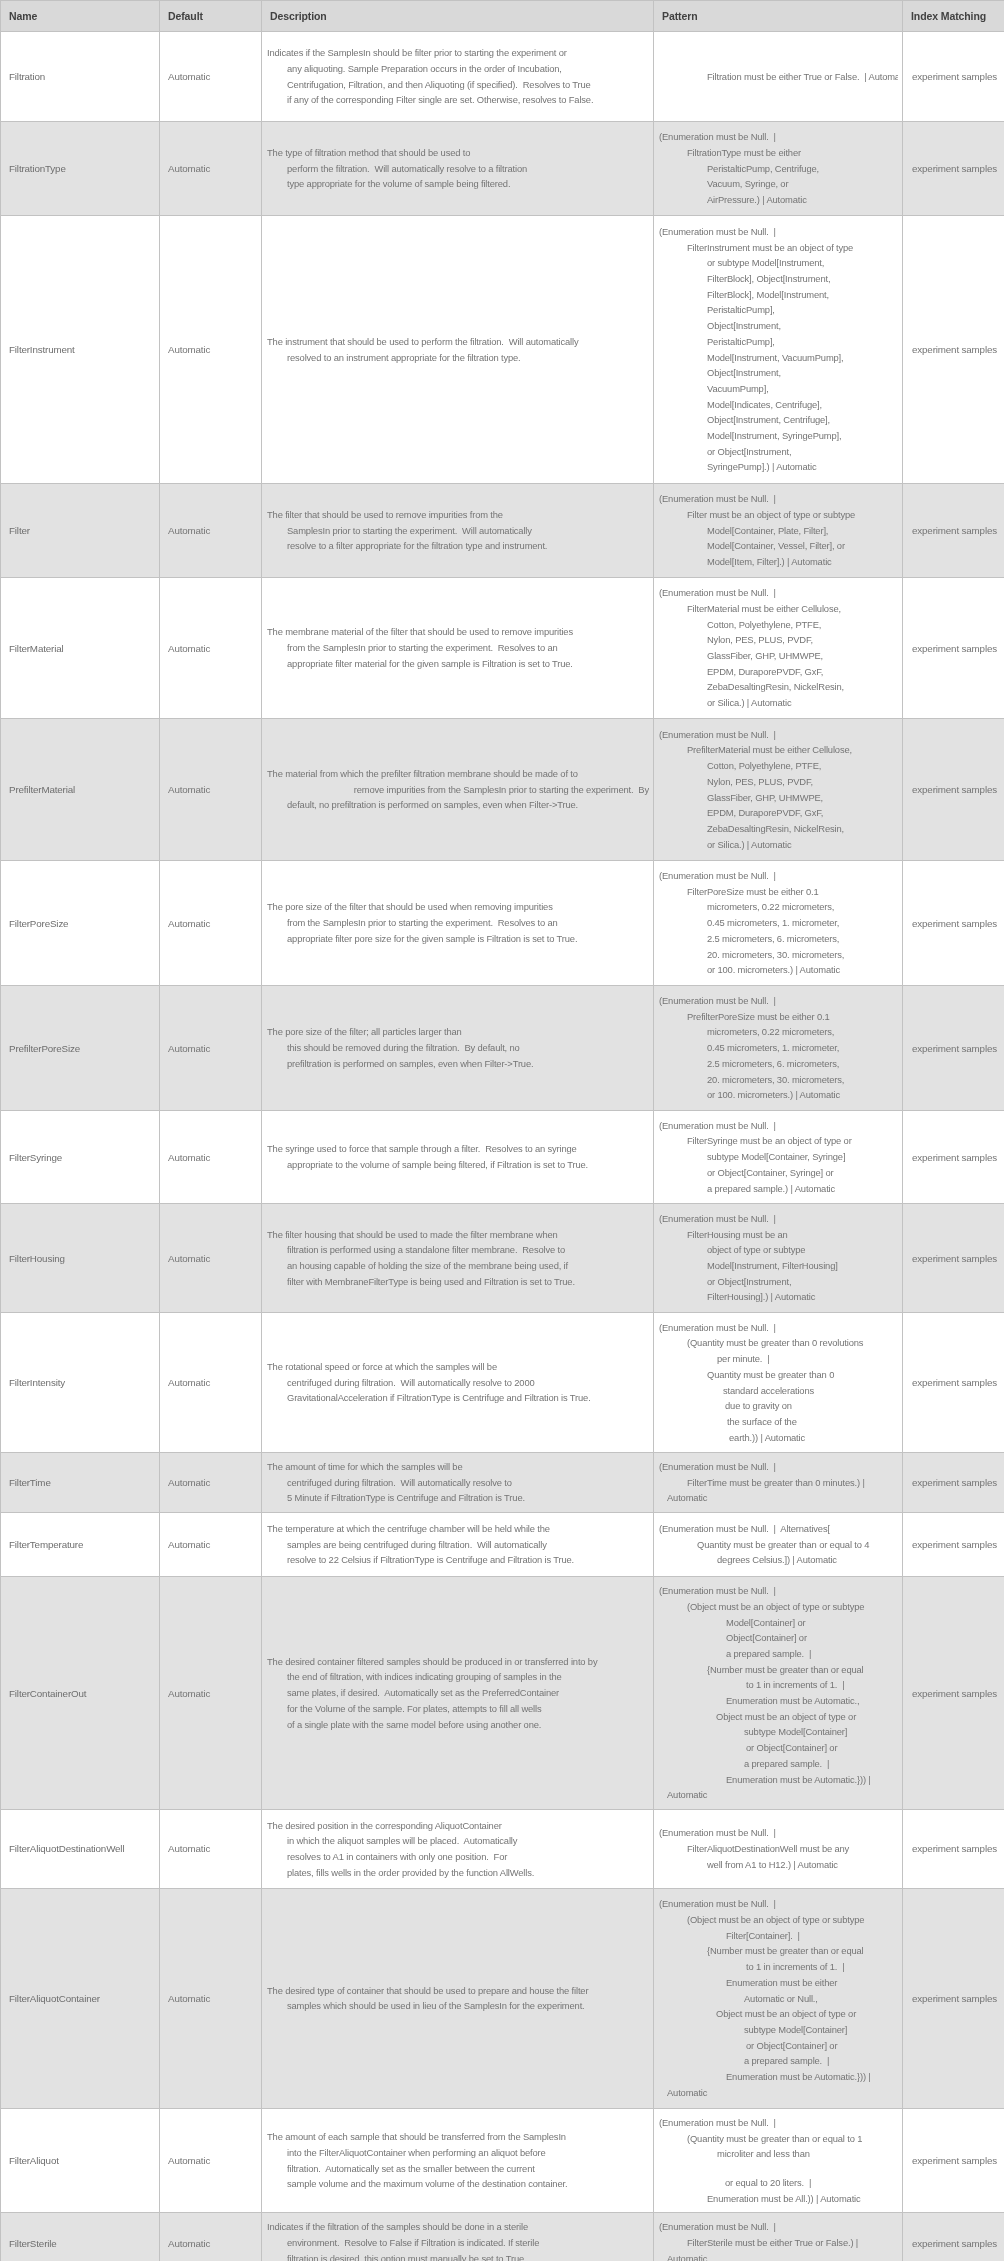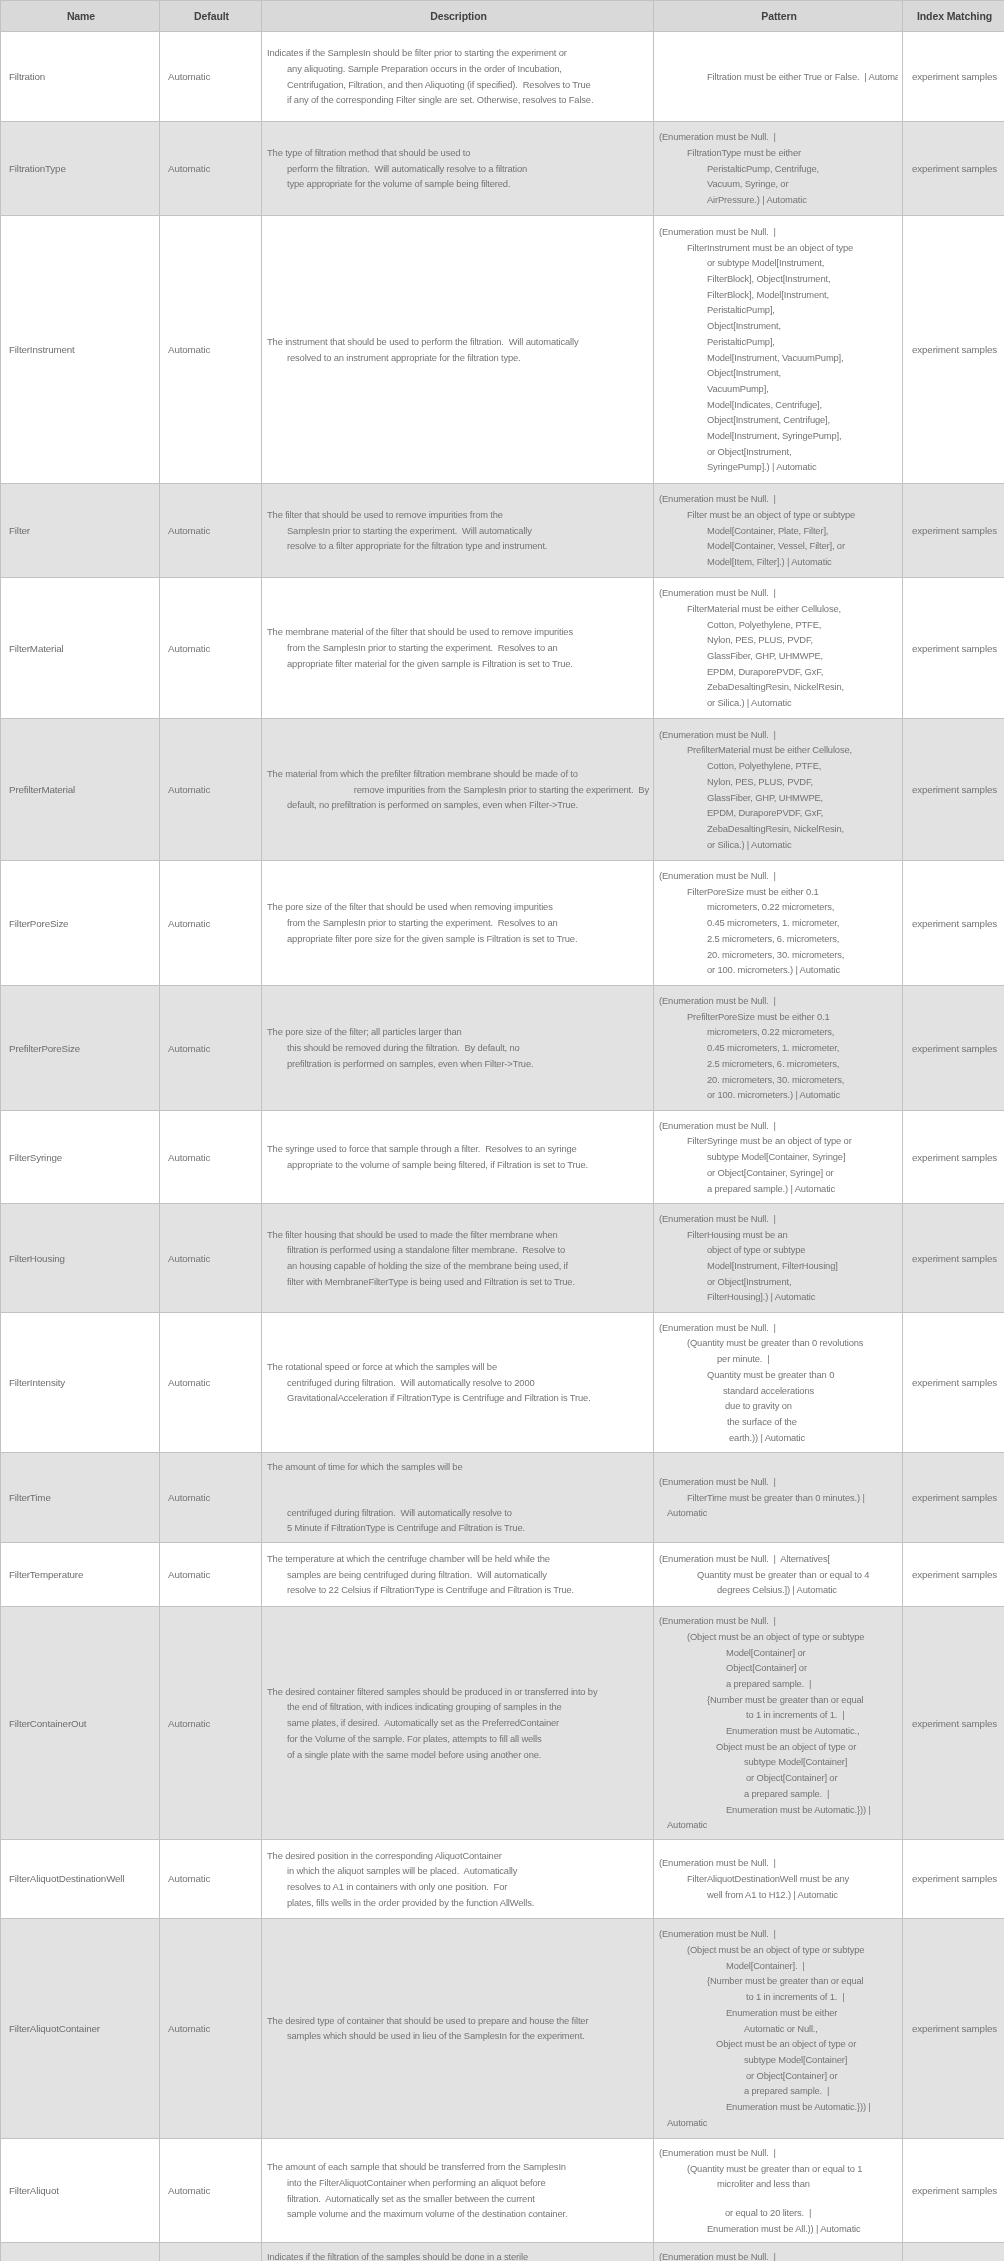--- a/index.html
+++ b/index.html
@@ -15,21 +15,21 @@
     border:1px solid #c2c2c2;
     vertical-align:middle;
     overflow:hidden;
     box-sizing:border-box;
   }
   thead th{
     background:#d9d9d9;
     color:#424242;
     font-size:10.5px;
     font-weight:bold;
-    text-align:center;
+    text-align:left;
     height:31px;
     padding:4px 6px 4px 8px;
     border-bottom:1px solid #9a9a9a;
     letter-spacing:-0.1px;
     vertical-align:middle;
   }
   th.h-index{
     padding-left:22px;
     text-indent:-14px;
     white-space:normal;
@@ -279,21 +279,21 @@
           <div class="ln" style="padding-left: 68px;">the surface of the</div>
           <div class="ln" style="padding-left: 70px;">earth.)) | Automatic</div>
         </td>
         <td class="c-index">experiment samples</td>
       </tr>
       <tr class="shaded" style="height: 60px;">
         <td class="c-name">FilterTime</td>
         <td class="c-default">Automatic</td>
         <td class="c-desc">
           <div class="ln" style="padding-left: 0px;">The amount of time for which the samples will be</div>
-          <div class="ln" style="padding-left: 20px; margin-top: 30px;">centrifuged during filtration.  Will automatically resolve to</div>
+          <div class="ln" style="padding-left: 20px;">centrifuged during filtration.  Will automatically resolve to</div>
           <div class="ln" style="padding-left: 20px;">5 Minute if FiltrationType is Centrifuge and Filtration is True.</div>
         </td>
         <td class="c-pattern">
           <div class="ln" style="padding-left: 0px;">(Enumeration must be Null.  |</div>
           <div class="ln" style="padding-left: 28px;">FilterTime must be greater than 0 minutes.) |</div>
           <div class="ln" style="padding-left: 8px;">Automatic</div>
         </td>
         <td class="c-index">experiment samples</td>
       </tr>
       <tr class="plain" style="height: 64px;">
@@ -358,21 +358,21 @@
       <tr class="shaded" style="height: 220px;">
         <td class="c-name">FilterAliquotContainer</td>
         <td class="c-default">Automatic</td>
         <td class="c-desc">
           <div class="ln" style="padding-left: 0px;">The desired type of container that should be used to prepare and house the filter</div>
           <div class="ln" style="padding-left: 20px;">samples which should be used in lieu of the SamplesIn for the experiment.</div>
         </td>
         <td class="c-pattern">
           <div class="ln" style="padding-left: 0px;">(Enumeration must be Null.  |</div>
           <div class="ln" style="padding-left: 28px;">(Object must be an object of type or subtype</div>
-          <div class="ln" style="padding-left: 67px;">Model[Container].  |</div>
+          <div class="ln" style="padding-left: 67px;">Filter[Container].  |</div>
           <div class="ln" style="padding-left: 48px;">{Number must be greater than or equal</div>
           <div class="ln" style="padding-left: 87px;">to 1 in increments of 1.  |</div>
           <div class="ln" style="padding-left: 67px;">Enumeration must be either</div>
           <div class="ln" style="padding-left: 85px;">Automatic or Null.,</div>
           <div class="ln" style="padding-left: 57px;">Object must be an object of type or</div>
           <div class="ln" style="padding-left: 85px;">subtype Model[Container]</div>
           <div class="ln" style="padding-left: 87px;">or Object[Container] or</div>
           <div class="ln" style="padding-left: 85px;">a prepared sample.  |</div>
           <div class="ln" style="padding-left: 67px;">Enumeration must be Automatic.})) |</div>
           <div class="ln" style="padding-left: 8px;">Automatic</div>

